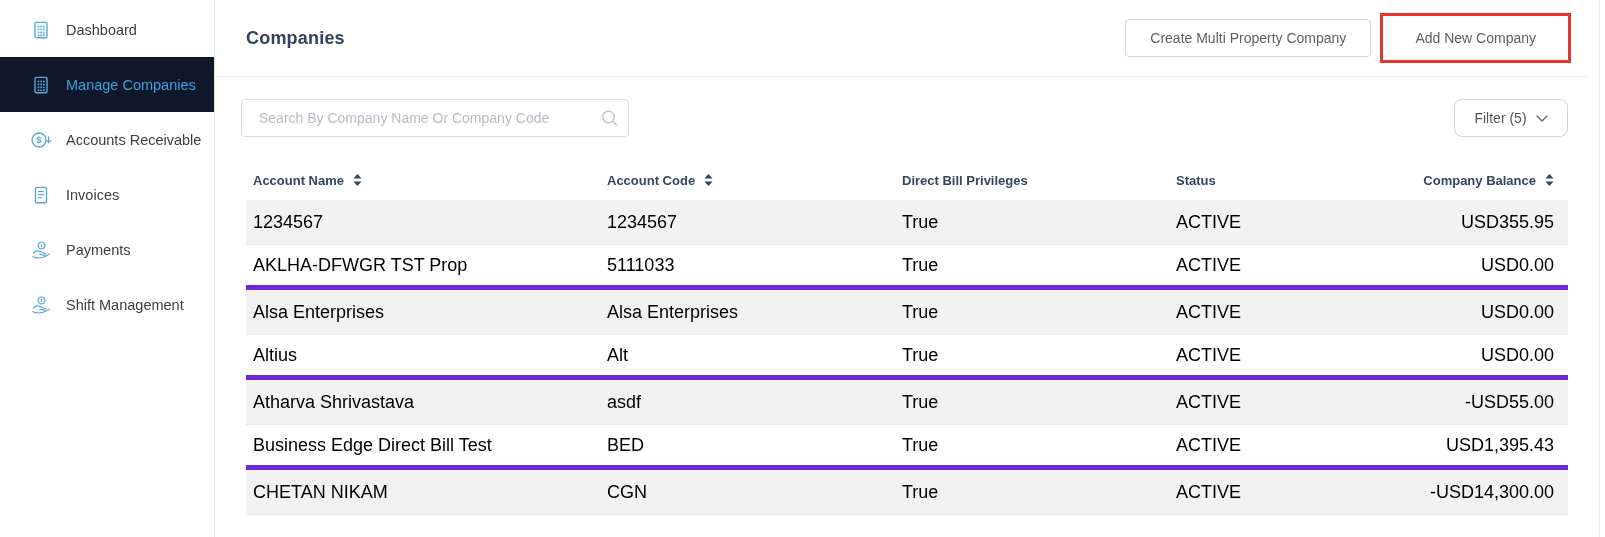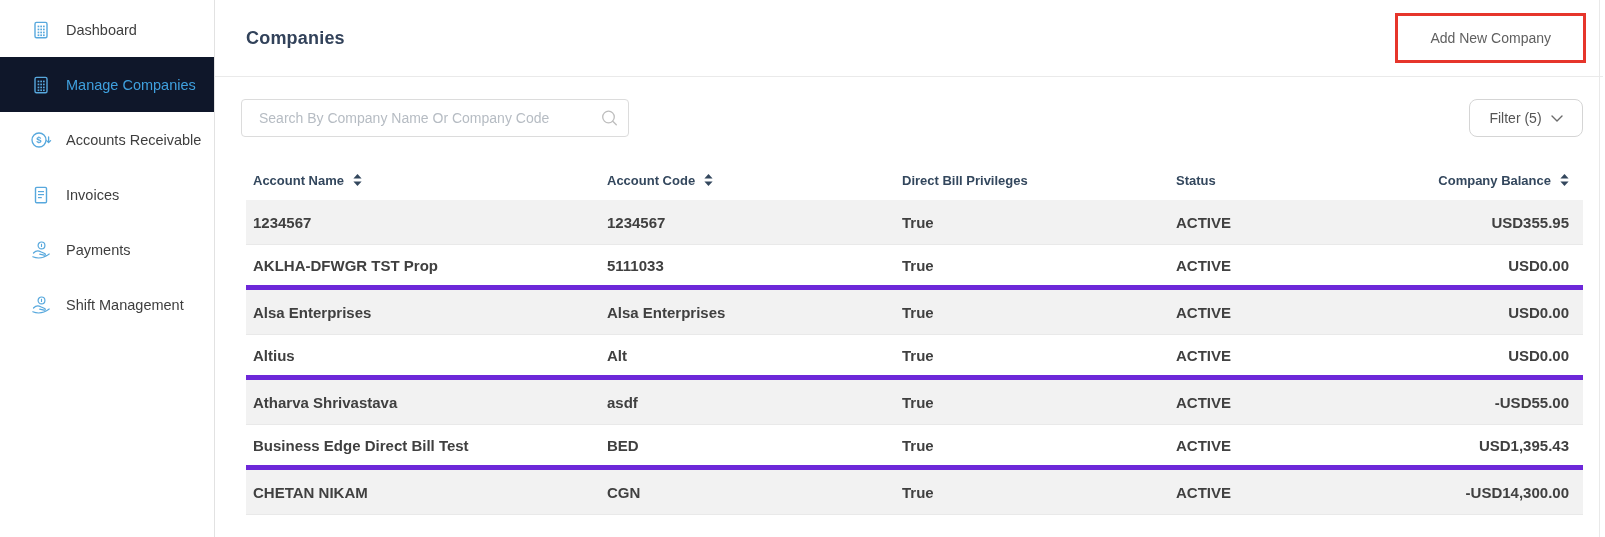--- a/index.html
+++ b/index.html
@@ -9,21 +9,21 @@
   
   .sidebar { position:absolute; left:0; top:0; width:215px; height:100%;
              background:#fff; border-right:1px solid #e2e2e2; padding-top:2px; }
   .side-item { height:55px; display:flex; align-items:center; padding-left:30px; gap:14px; cursor:pointer; }
   .side-item.active { background:#0f172a; }
   .s-icon { width:22px; height:20px; display:flex; align-items:center; justify-content:center; flex:none; }
   .s-label { font-size:14.5px; color:#3e3e3e; white-space:nowrap; }
   .side-item.active .s-label { color:#3fa0de; }
 
   
-  .main { position:absolute; left:215px; top:0; right:2px; height:100%; }
+  .main { position:absolute; left:215px; top:0; right:17px; height:100%; }
   .main-header { height:77px; border-bottom:1px solid #eaeaea; display:flex;
                  align-items:center; justify-content:space-between; padding:0 17px 0 31px; }
   .page-title { font-size:18px; font-weight:bold; color:#32425a; letter-spacing:.2px; }
   .header-buttons { display:flex; align-items:center; gap:9px; }
   .btn { background:#fff; border:1px solid #d5d5d5; border-radius:4px; font-size:14px;
          color:#606060; height:38px; padding:0 24px; font-family:inherit; cursor:pointer; white-space:nowrap; }
   .highlight-box { border:3px solid #e6352b; padding:3px; background:#fff; }
   .highlight-box .btn { border:none; padding:0 29px; }
 
   
@@ -37,21 +37,21 @@
   .filter-btn { height:38px; min-width:114px; display:flex; align-items:center; justify-content:center;
                 gap:9px; border:1px solid #d5d5d5; border-radius:8px; background:#fff;
                 font-size:14px; color:#555; cursor:pointer; font-family:inherit; }
 
   
   .table { margin:23px 20px 0 31px; }
   .thead { display:flex; height:40px; align-items:center; padding-left:7px; }
   .th { font-size:13px; font-weight:bold; color:#33475d; display:flex; align-items:center; gap:9px; white-space:nowrap; }
   .trow { display:flex; height:45px; align-items:center; padding-left:7px; border-bottom:5px solid #6d28d9; cursor:pointer; }
   .tbody .trow:nth-child(odd) { background:#f2f2f2; border-bottom:1px solid #e9e9e9; }
-  .td { font-size:15px; color:#404040; white-space:nowrap; overflow:hidden;font-weight:bold; }
+  .td { font-size:18px; color:#000000; white-space:nowrap; overflow:hidden; }
   .c1 { width:354px; } .c2 { width:295px; } .c3 { width:274px; } .c4 { width:229px; }
   .c5 { flex:1; text-align:right; padding-right:14px; }
   .th.c5 { justify-content:flex-end; }
   .sort-icon { display:inline-flex; line-height:0; cursor:pointer; }
 
   .edge-line { position:absolute; top:0; bottom:0; left:1599px; width:1px; background:#e9e9e9; }
 </style>
 </head>
 <body>
 
@@ -141,20 +141,21 @@
         </span>
     <span class="s-label">Shift Management</span>
   </div>
     </nav>
 
   <div class="main">
 
     <div class="main-header">
       <div class="page-title">Companies</div>
       <div class="header-buttons">
+        <button class="btn">Create Multi Property Company</button>
         <div class="highlight-box">
           <button class="btn">Add New Company</button>
         </div>
       </div>
     </div>
 
     <div class="toolbar">
       <div class="search-wrap">
         <input type="text" placeholder="Search By Company Name Or Company Code" style="">
         <span class="search-icon">

